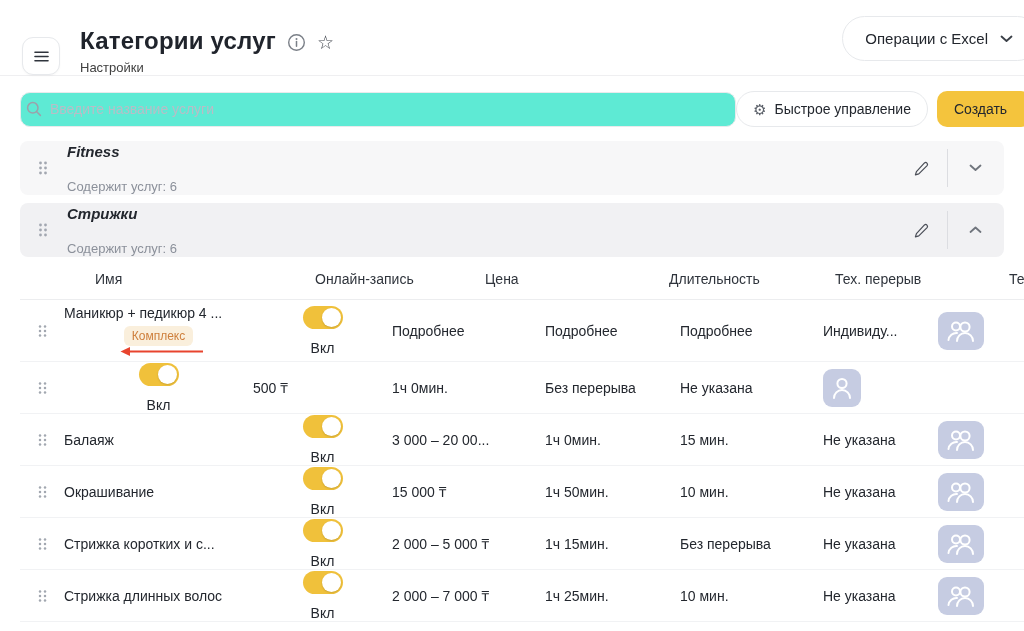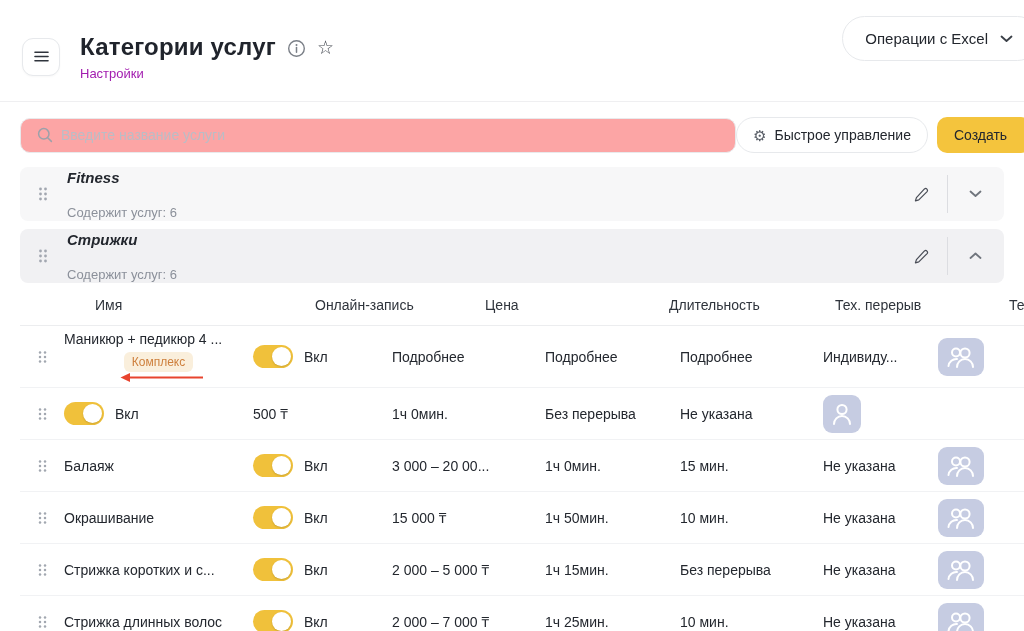--- a/index.html
+++ b/index.html
@@ -6,41 +6,41 @@
   html, body { width: 1024px; height: 631px; overflow: hidden; }
   body {
     font-family: "Liberation Sans", sans-serif;
     background: #ffffff;
     color: #23272E;
     position: relative;
   }
 
   
   .header {
-    height: 102px;
+    height: 76px;
     border-bottom: 1px solid #EFEFF1;
     display: flex;
-    align-items: center;
-    padding: 20px 0 8px 22px;
+    align-items: flex-end;
+    padding: 20px 0 0 22px;
     position: relative;
   }
   .hamburger-btn {
     width: 38px; height: 38px;
     border: 1px solid #E7E9EC;
     border-radius: 11px;
     background: #fff;
     display: flex; align-items: center; justify-content: center;
     cursor: pointer;
     box-shadow: 0 1px 2px rgba(0,0,0,.03);
   }
   .title-block { margin-left: 20px; }
   .title-row { display: flex; align-items: center; gap: 11px; }
   .page-title { font-size: 24px; font-weight: 700; color: #20242C; letter-spacing: .2px; }
   .star-glyph { font-size: 19px; color: #42474F; line-height: 1; margin-top: 2px; }
-  .breadcrumb { font-size: 13px; color: #a21caf; margin-top: 5px; }
+  .breadcrumb { font-size: 13px; color: #404040; margin-top: 5px; }
   .excel-btn {
     position: absolute; right: -16px; top: 16px;
     height: 45px;
     border: 1px solid #E7E9EC;
     border-radius: 23px;
     background: #fff;
     display: flex; align-items: center; gap: 12px;
     padding: 0 26px 0 22px;
     font-size: 15px; color: #23272E;
     font-family: inherit;
@@ -48,22 +48,22 @@
   }
 
   
   .toolbar { display: flex; align-items: center; margin: 15px 20px 14px 20px; }
   .search-box {
     flex: 0 0 716px;
     height: 35px;
     border: 1px solid #E9EAEC;
     border-radius: 10px;
     display: flex; align-items: center; gap: 8px;
-    padding: 0 16px;
-    background: #fca5a5;
+    padding: 0 5px;
+    background: #5eead4;
   }
   .search-box input {
     border: none; outline: none; flex: 1;
     font-size: 14px; color: #3A3F47;
     font-family: inherit;
     background: transparent;
   }
   .search-box input::placeholder { color: #B9BDC6; }
   .quick-btn {
     margin-left: auto;
@@ -128,21 +128,21 @@
   }
   .trow {
     min-height: 52px;
     border-bottom: 1px solid #F1F2F4;
     font-size: 14px; color: #23272E;
     cursor: pointer;
   }
   .trow.tall { min-height: 62px; }
   .handle-cell { display: flex; align-items: center; padding-left: 18px; }
   .cat-row .drag-svg circle { fill: #A2A7B0; }
-  .online-cell { display: flex; align-items: center; gap: 11px; }
+  .online-cell { display: flex; align-items: center; gap: 11px; flex-direction: column; }
   .toggle {
     width: 40px; height: 23px;
     background: #F0C13B;
     border-radius: 12px;
     position: relative;
     display: inline-block;
     flex-shrink: 0;
   }
   .toggle .knob {
     position: absolute; right: 2px; top: 2px;

